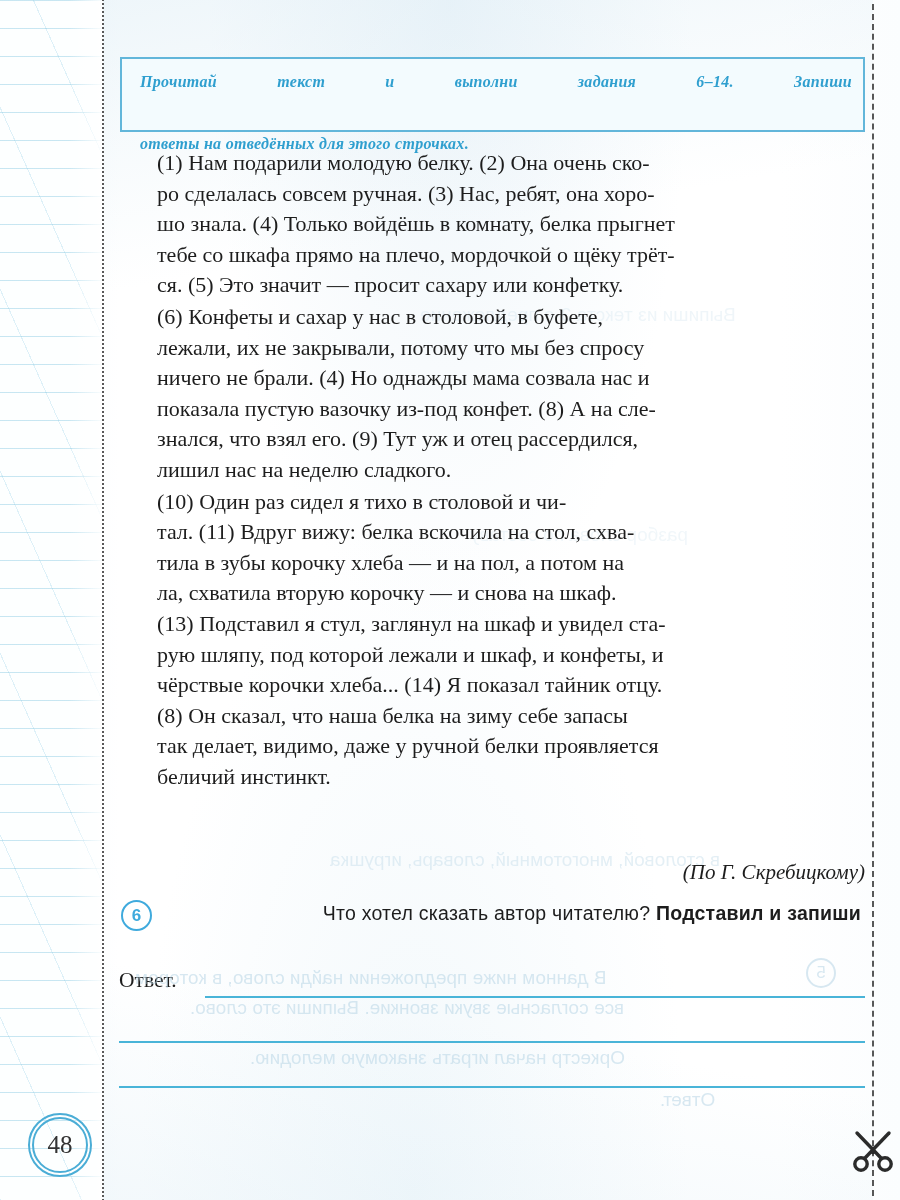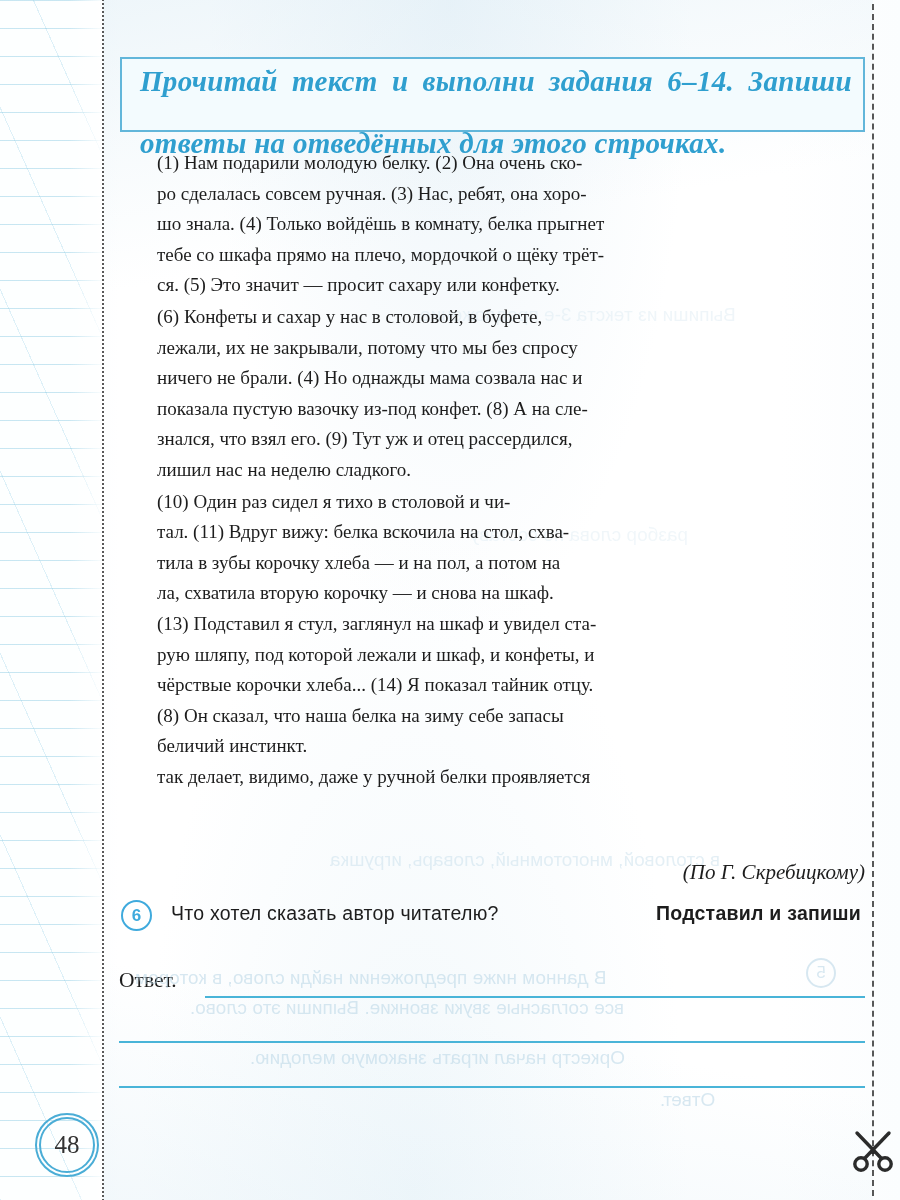--- a/index.html
+++ b/index.html
@@ -57,31 +57,31 @@
   
   #content{position:absolute;left:119px;top:0;width:748px;height:1200px;}
 
   
   .banner{
     position:absolute;left:1px;top:57px;width:745px;height:75px;
     border:2px solid #62b6da;background:#f3fbfe;box-sizing:border-box;
   }
   .banner-text{
     position:absolute;left:18px;top:7px;width:712px;
-    font-style:italic;font-weight:bold;font-size:29px;line-height:31px;
+    font-style:italic;font-weight:bold;font-size:16px;line-height:31px;
     color:#2f9fcf;letter-spacing:.3px;text-align:justify;
   }
   .banner-line{display:block;}
   .banner-line.l1{ text-align:justify; }
   .banner-line.l1:after{content:"";display:inline-block;width:100%;}
 
   
   .body-text{position:absolute;left:0;top:148px;width:748px;}
   .para{
-    font-size:19px;line-height:30.6px;color:#1d1d1d;
+    font-size:22px;line-height:30.6px;color:#1d1d1d;
     text-align:justify;text-indent:38px;margin:0 0 1px 0;
     -webkit-hyphens:none;hyphens:none;
   }
   .para .ln{display:block;white-space:nowrap;}
 
   .attrib{
     position:absolute;left:0;top:860px;width:746px;
     text-align:right;font-style:italic;font-size:21px;color:#1d1d1d;
   }
 
@@ -93,21 +93,21 @@
     font-family:"Liberation Sans",sans-serif;font-weight:bold;font-size:17px;
     display:flex;align-items:center;justify-content:center;box-sizing:border-box;
   }
   .task-text{
     margin-left:52px;width:690px;
     font-family:"Liberation Sans",sans-serif;
     font-size:19.5px;line-height:30px;color:#1d1d1d;letter-spacing:.25px;
   }
   .task-text b{font-weight:bold;}
   .task-line{display:block;}
-  .task-line.spread{display:flex;justify-content:space-between;}
+  .task-line.spread{display:flex;justify-content:flex-end;}
   .task-line.spread > span{white-space:pre;}
 
   
   .answer{position:absolute;left:0;top:966px;width:748px;}
   .answer-label{
     position:absolute;left:0;top:2px;font-size:21.5px;color:#1d1d1d;
   }
   .rule{position:absolute;height:0;border-top:2px solid #49b4d8;}
   .rule.r1{left:86px;top:30px;width:660px;}
   .rule.r2{left:0px;top:75px;width:746px;}
@@ -130,21 +130,21 @@
   .bleed-badge{
     position:absolute;left:806px;top:958px;width:30px;height:30px;border-radius:50%;
     border:2.5px solid #c3dcea;color:#c3dcea;opacity:.65;
     font-family:"Liberation Sans",sans-serif;font-size:17px;
     display:flex;align-items:center;justify-content:center;box-sizing:border-box;
     transform:scaleX(-1);
   }
 
   
   .page-number{
-    position:absolute;left:35px;top:1113px;width:64px;height:64px;
+    position:absolute;left:28px;top:1113px;width:64px;height:64px;
   }
   .page-number .ring-outer,
   .page-number .ring-inner{
     position:absolute;border-radius:50%;border:2px solid #4aadd6;box-sizing:border-box;
   }
   .page-number .ring-outer{inset:0;}
   .page-number .ring-inner{inset:4px;}
   .page-number .num{
     position:absolute;inset:0;display:flex;align-items:center;justify-content:center;
     font-size:25px;color:#333;
@@ -195,22 +195,22 @@
       </p>
       <p class="para">
         <span class="ln">(10) Один  раз  сидел  я  тихо  в  столовой  и  чи-</span>
         <span class="ln">тал.  (11) Вдруг  вижу:  белка  вскочила  на  стол,  схва-</span>
         <span class="ln">тила  в  зубы  корочку  хлеба  —  и  на  пол,  а  потом  на</span>
         <span class="ln">ла,  схватила  вторую  корочку  —  и  снова  на  шкаф.</span>
         <span class="ln">(13) Подставил  я  стул,  заглянул  на  шкаф  и  увидел  ста-</span>
         <span class="ln">рую  шляпу,  под  которой  лежали  и  шкаф,  и  конфеты,  и</span>
         <span class="ln">чёрствые  корочки  хлеба...  (14) Я  показал  тайник  отцу.</span>
         <span class="ln">(8) Он  сказал,  что  наша  белка  на  зиму  себе  запасы</span>
+        <span class="ln">так  делает,  видимо,  даже  у  ручной  белки  проявляется</span>
         <span class="ln">беличий инстинкт.</span>
-        <span class="ln">так  делает,  видимо,  даже  у  ручной  белки  проявляется</span>
       </p>
     </div>
 
     <div class="attrib">(По Г. Скребицкому)</div>
 
     <div class="task">
       <div class="task-badge">6</div>
       <div class="task-text">
         <span class="task-line spread">
           <span>Что хотел сказать автор читателю? </span>

